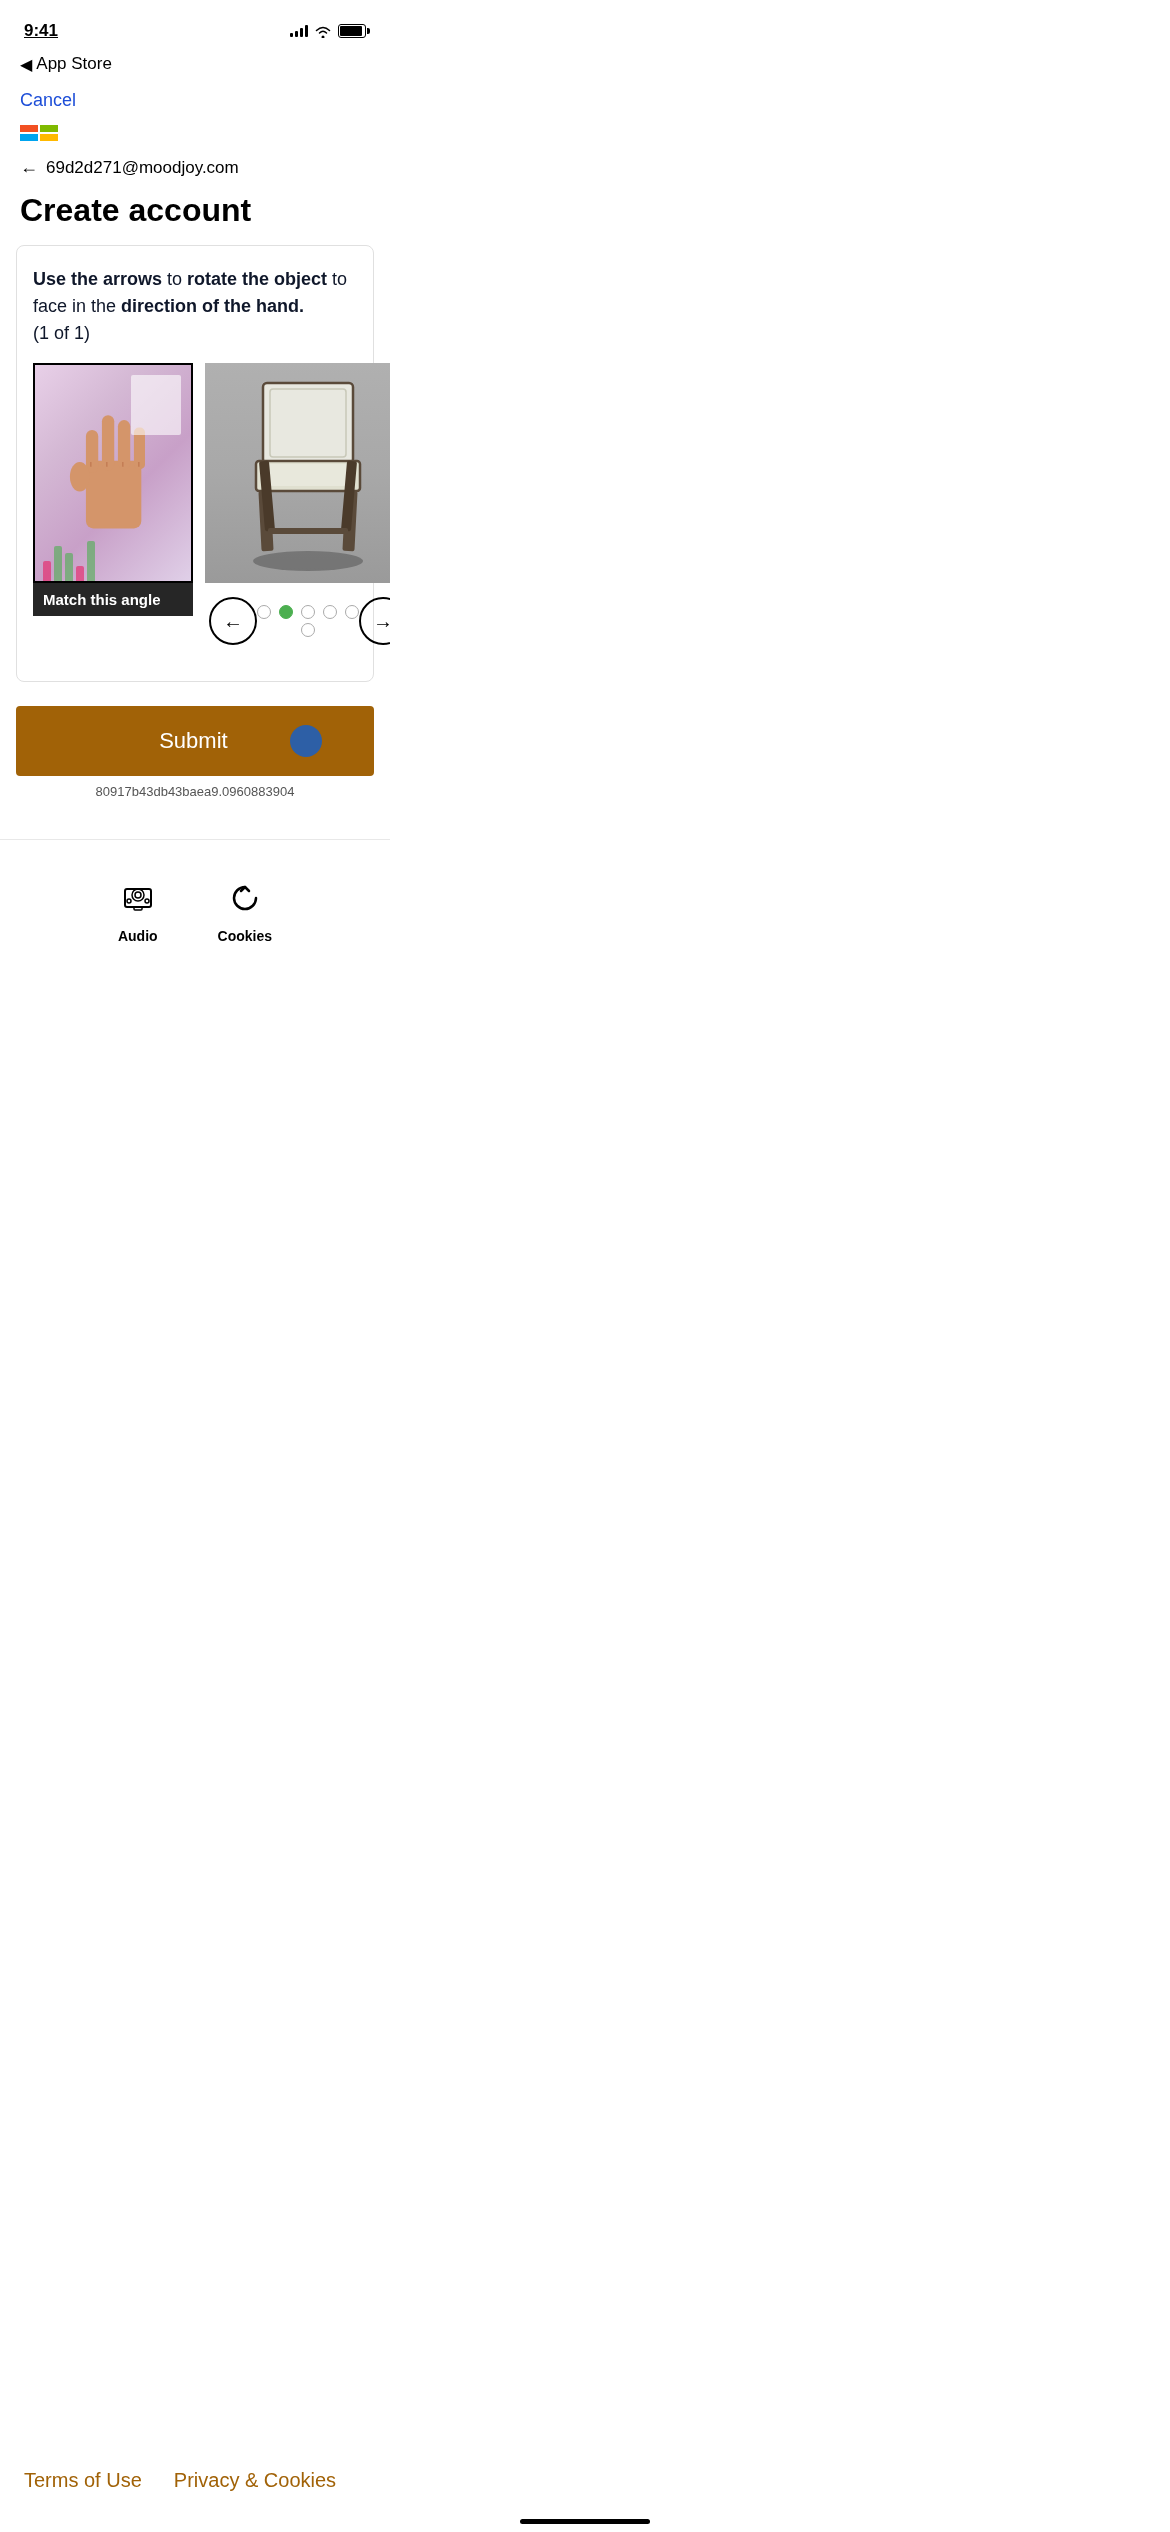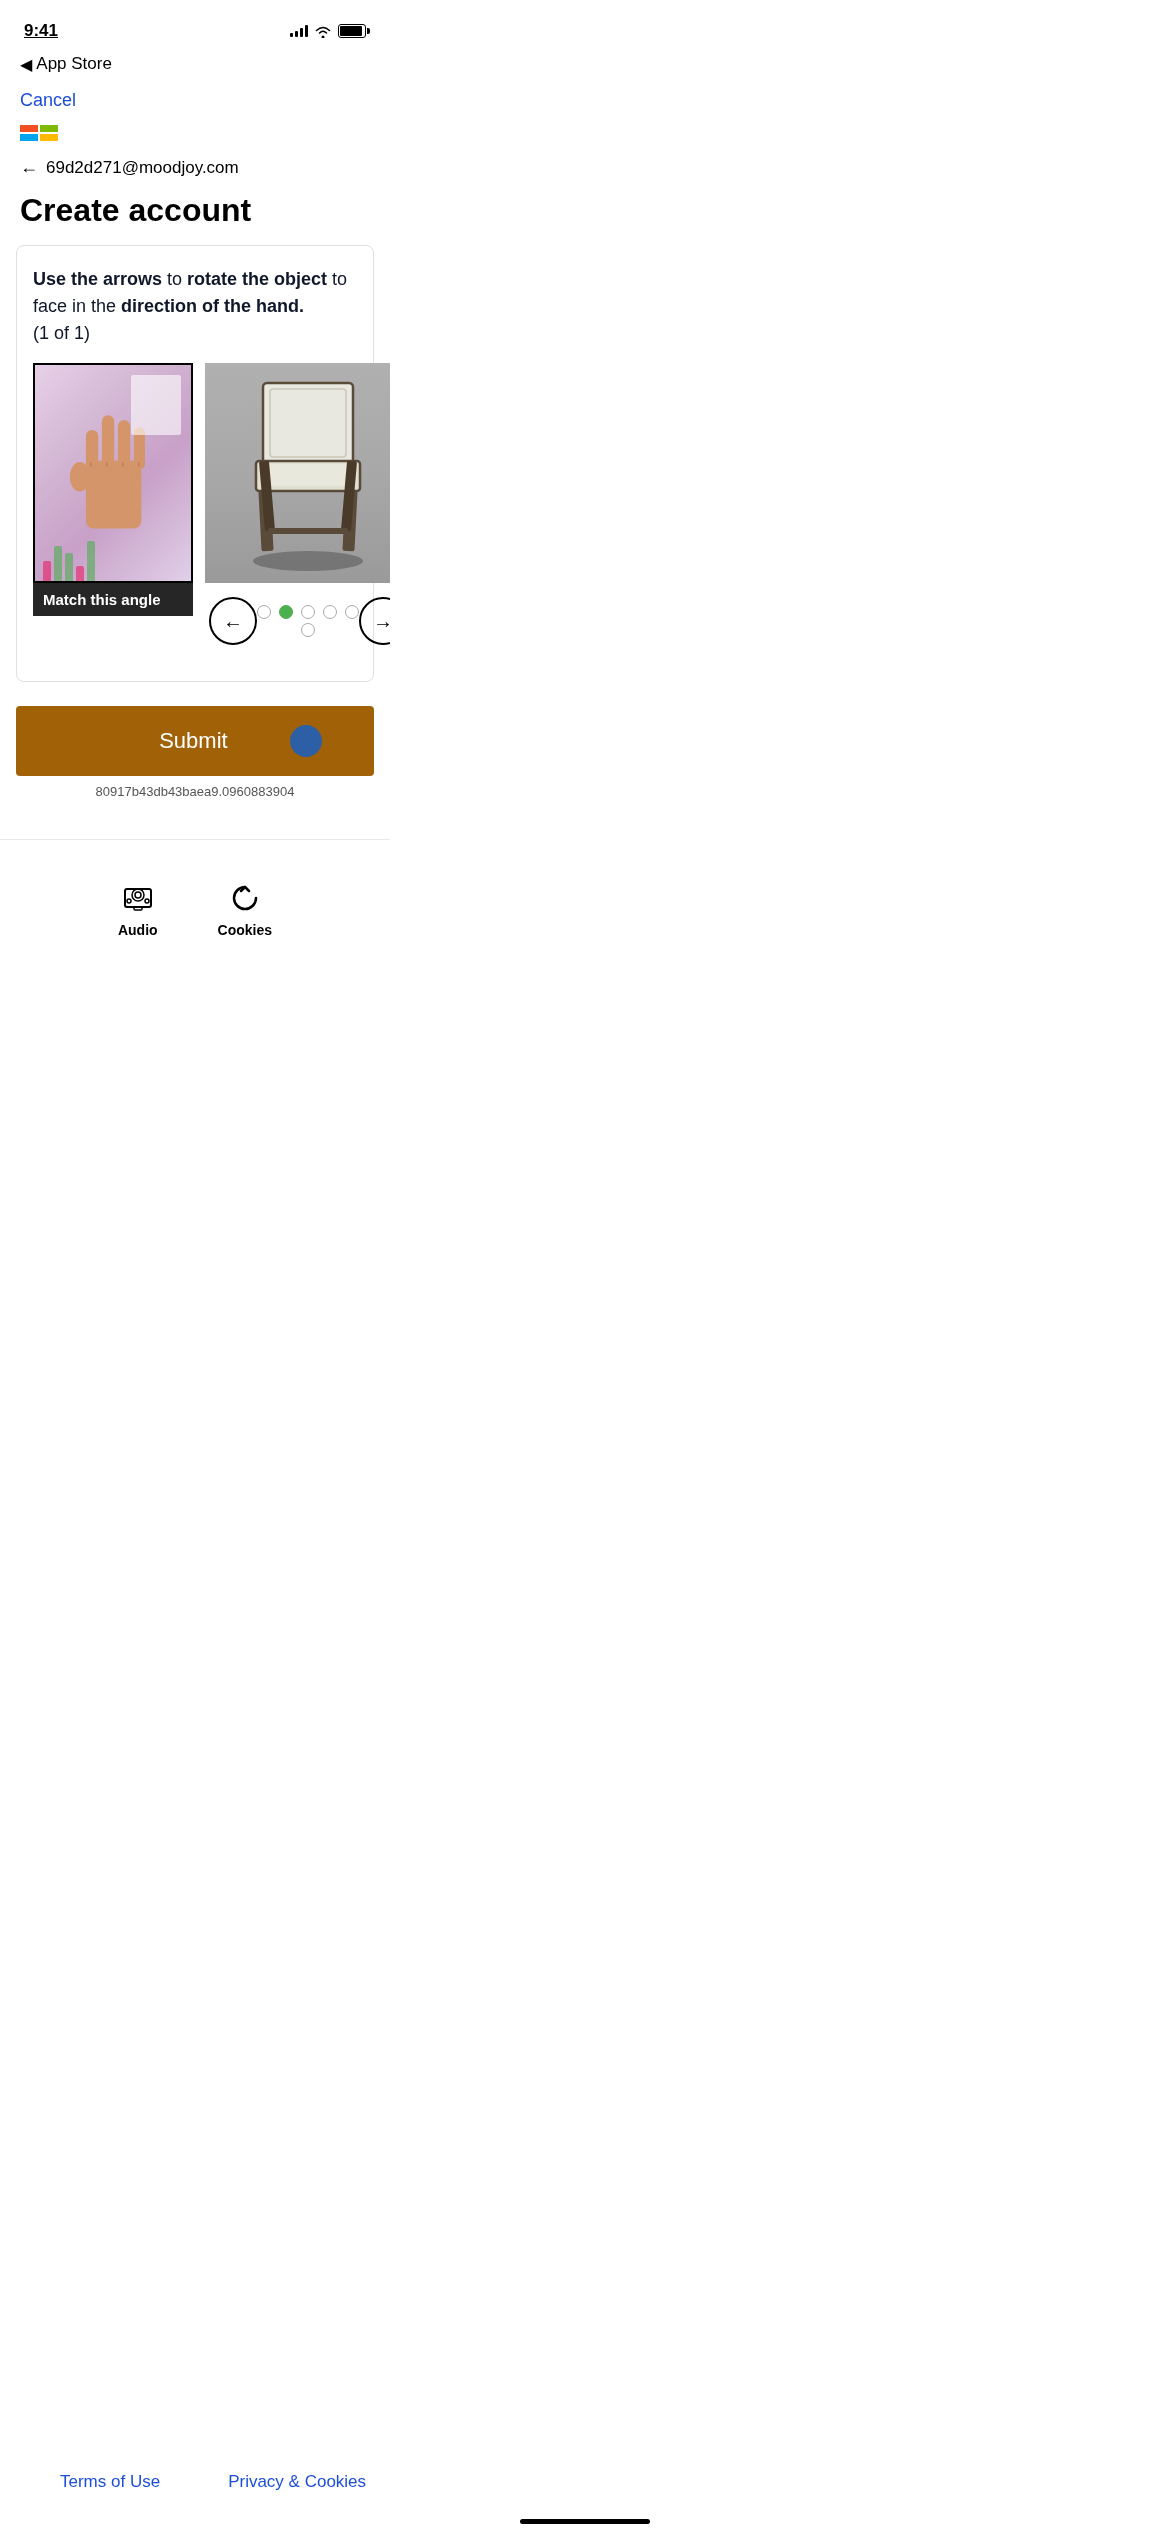--- a/index.html
+++ b/index.html
@@ -357,21 +357,21 @@
       gap: 60px;
       padding: 40px 20px 20px;
       border-top: 1px solid #e8e8e8;
       margin-top: 40px;
     }
 
     .toolbar-item {
       display: flex;
       flex-direction: column;
       align-items: center;
-      gap: 6px;
+      gap: 12px;
       cursor: pointer;
     }
 
     .toolbar-icon {
       width: 36px;
       height: 36px;
       display: flex;
       align-items: center;
       justify-content: center;
     }
@@ -387,25 +387,24 @@
       position: fixed;
       bottom: 40px;
       left: 0;
       right: 0;
       display: flex;
       gap: 32px;
       padding: 0 24px;
     }
 
     .footer-link {
-      font-size: 17px;
-      color: #1d4ed8;
+      font-size: 20px;
+      color: #a16207;
       text-decoration: none;
       cursor: pointer;
-      margin-left: 36px;
     }
 
     
     .home-indicator {
       position: fixed;
       bottom: 8px;
       left: 50%;
       transform: translateX(-50%);
       width: 130px;
       height: 5px;

